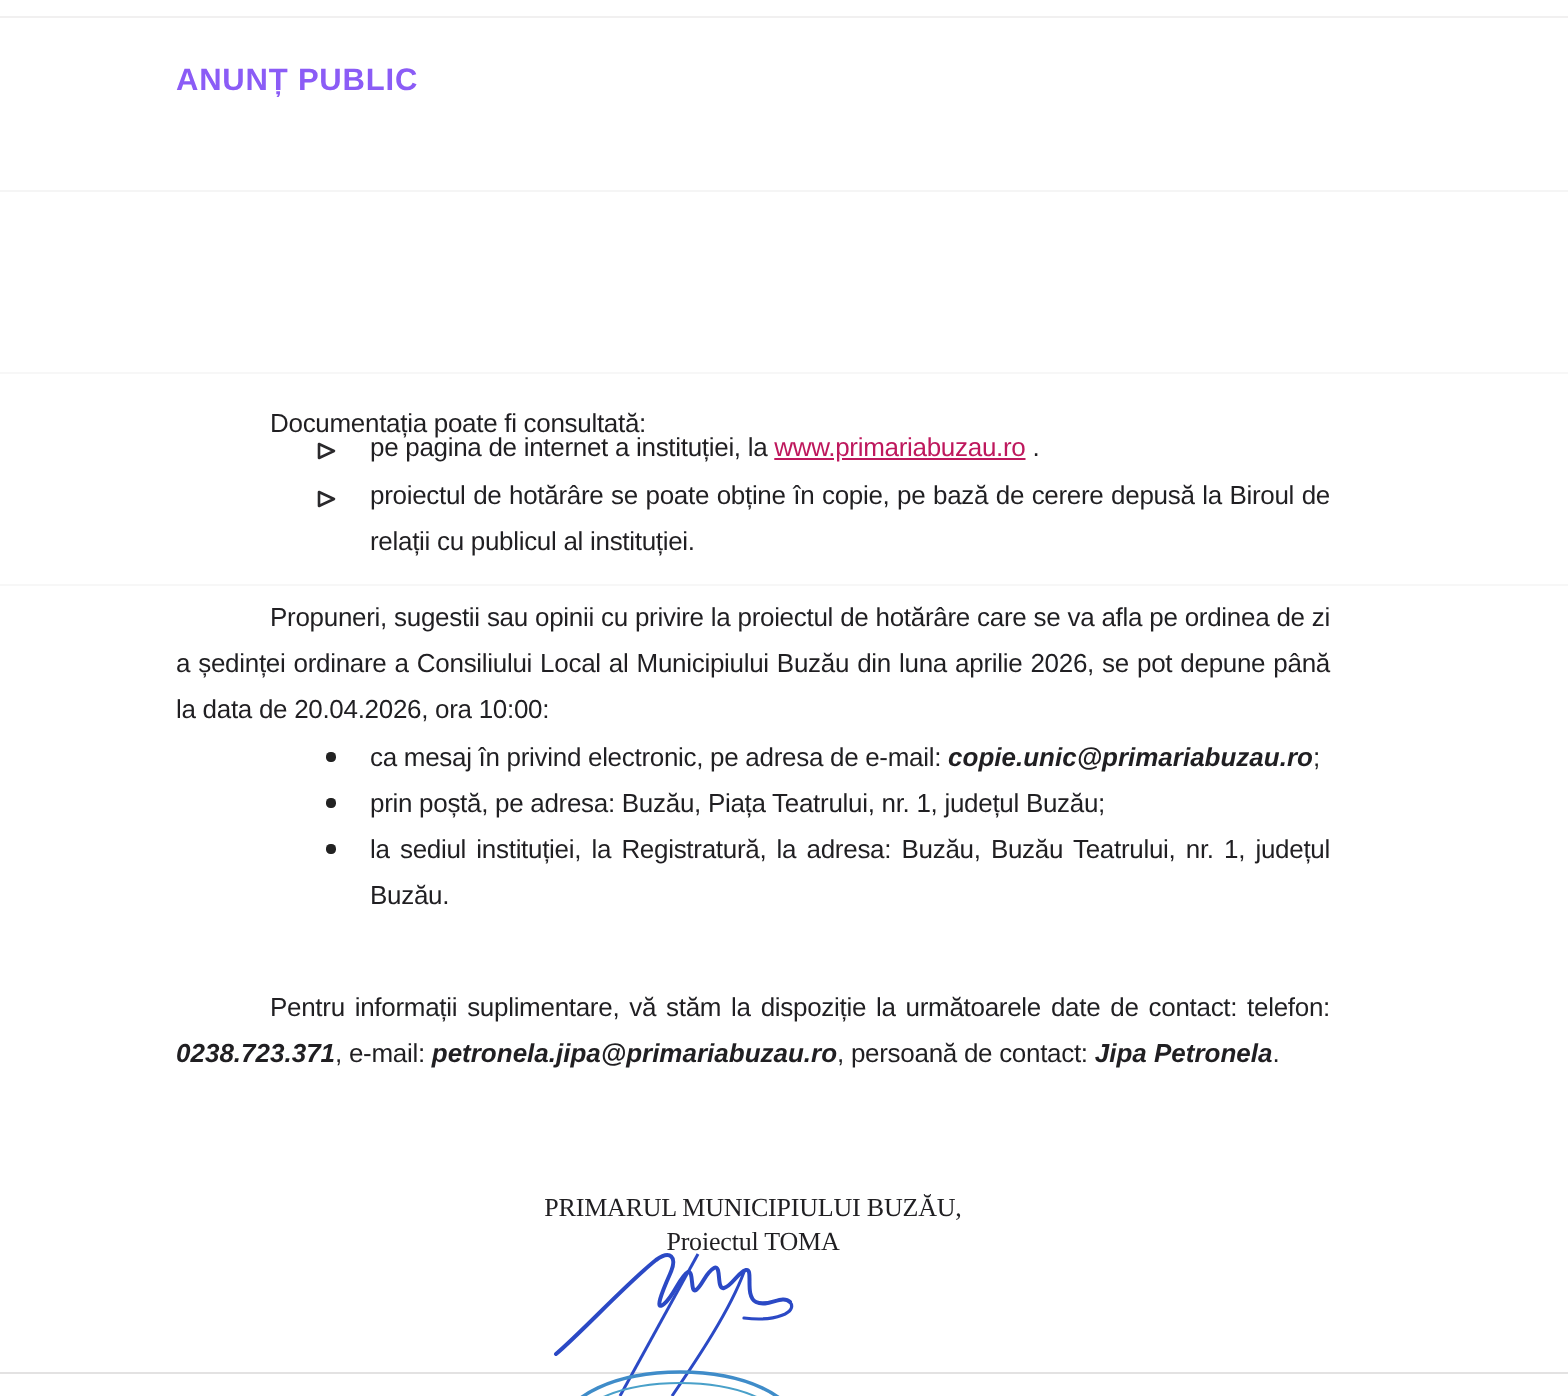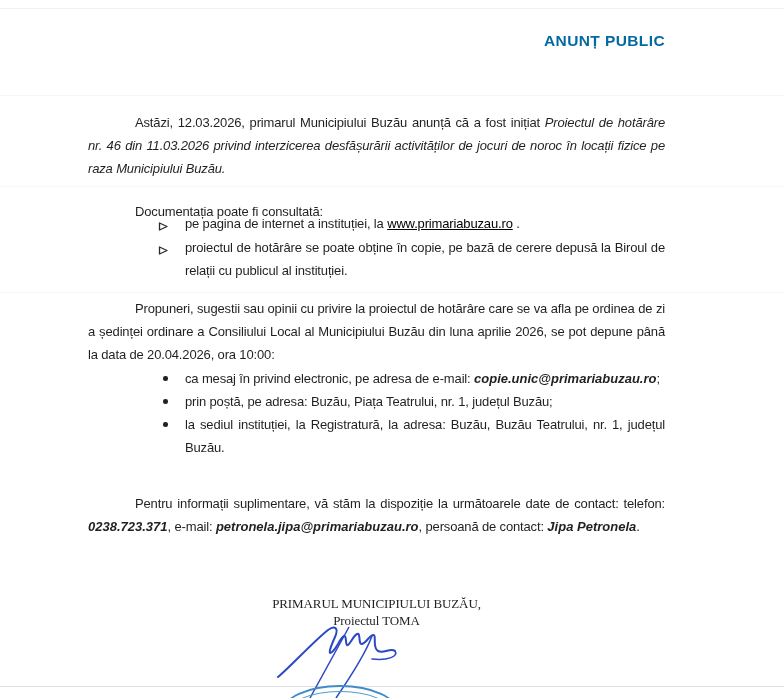--- a/index.html
+++ b/index.html
@@ -16,56 +16,55 @@
 
   .block { position:absolute; left:88px; width:577px; margin:0; }
   .para { font-size:13px; line-height:23px; letter-spacing:-0.15px; }
   .justify { text-align:justify; }
   .indent { text-indent:47px; }
   em { font-style:italic; }
   .be { font-weight:bold; font-style:italic; letter-spacing:0; }
 
   .title {
     position:absolute; top:32px; left:88px; width:577px; margin:0;
-    text-align:right; font-size:15.5px; font-weight:bold; letter-spacing:0.4px;
-    color:#0369a1;
+    text-align:left; font-size:15.5px; font-weight:bold; letter-spacing:0.4px;
+    color:#8b5cf6;
   }
   .b-para1   { top:111px; }
   .b-docintro{ top:200px; }
   .b-arrowlist { top:212px; }
   .b-prop    { top:297px; }
   .b-roundlist { top:367px; }
   .b-contact { top:492px; }
   .b-signoff { top:595px; text-align:center; font-size:13px; line-height:17px; letter-spacing:-0.1px;font-family:Liberation Serif, serif; }
 
   .li { display:flex; }
   .li .marker { flex:none; }
   .marker.arrow { margin-left:70px; width:27px; padding-top:6px; color:#2a292c; }
   .marker.dot  { margin-left:75px; width:22px; }
   .dot-glyph { display:block; width:4.5px; height:4.5px; border-radius:50%; background:#222; margin-top:9px; }
   .li-text { flex:1; min-width:0; }
 
-  .link { color:#000000; text-decoration:underline; cursor:pointer; }
+  .link { color:#be185d; text-decoration:underline; cursor:pointer; }
 
   .signature-svg { position:absolute; left:248px; top:623px; width:200px; height:75px; }
 </style>
 </head>
 <body>
 
 <div class="page">
 
   <div class="scanline s1"></div>
   <div class="scanline s2"></div>
   <div class="scanline s3"></div>
   <div class="scanline s4"></div>
   <div class="scanline s5"></div>
 
   <h1 class="title">ANUNȚ PUBLIC</h1>
 
-  <p class="block para justify indent b-para1"><span>Astăzi, 12.03.2026, primarul Municipiului Buzău anunță că a fost inițiat </span><em>Proiectul de hotărâre nr. 46 din 11.03.2026 privind interzicerea desfășurării activităților de jocuri de noroc în locații fizice pe raza Municipiului Buzău.</em></p>
 
   <p class="block para b-docintro" style="text-indent:47px;">Documentația poate fi consultată:</p>
 
   <div class="block b-arrowlist">
     <div class="li">
       <span class="marker arrow"><svg width="11" height="11" viewBox="0 0 11 11">
             <path d="M1.5 2 L9 5.5 L1.5 9 Z" fill="none" stroke="currentColor" stroke-width="1.3" stroke-linejoin="round"></path>
           </svg></span>
       <div class="li-text para justify"><span>pe pagina de internet a instituției, la </span><a class="link">www.primariabuzau.ro</a><span> .</span></div>
     </div>

